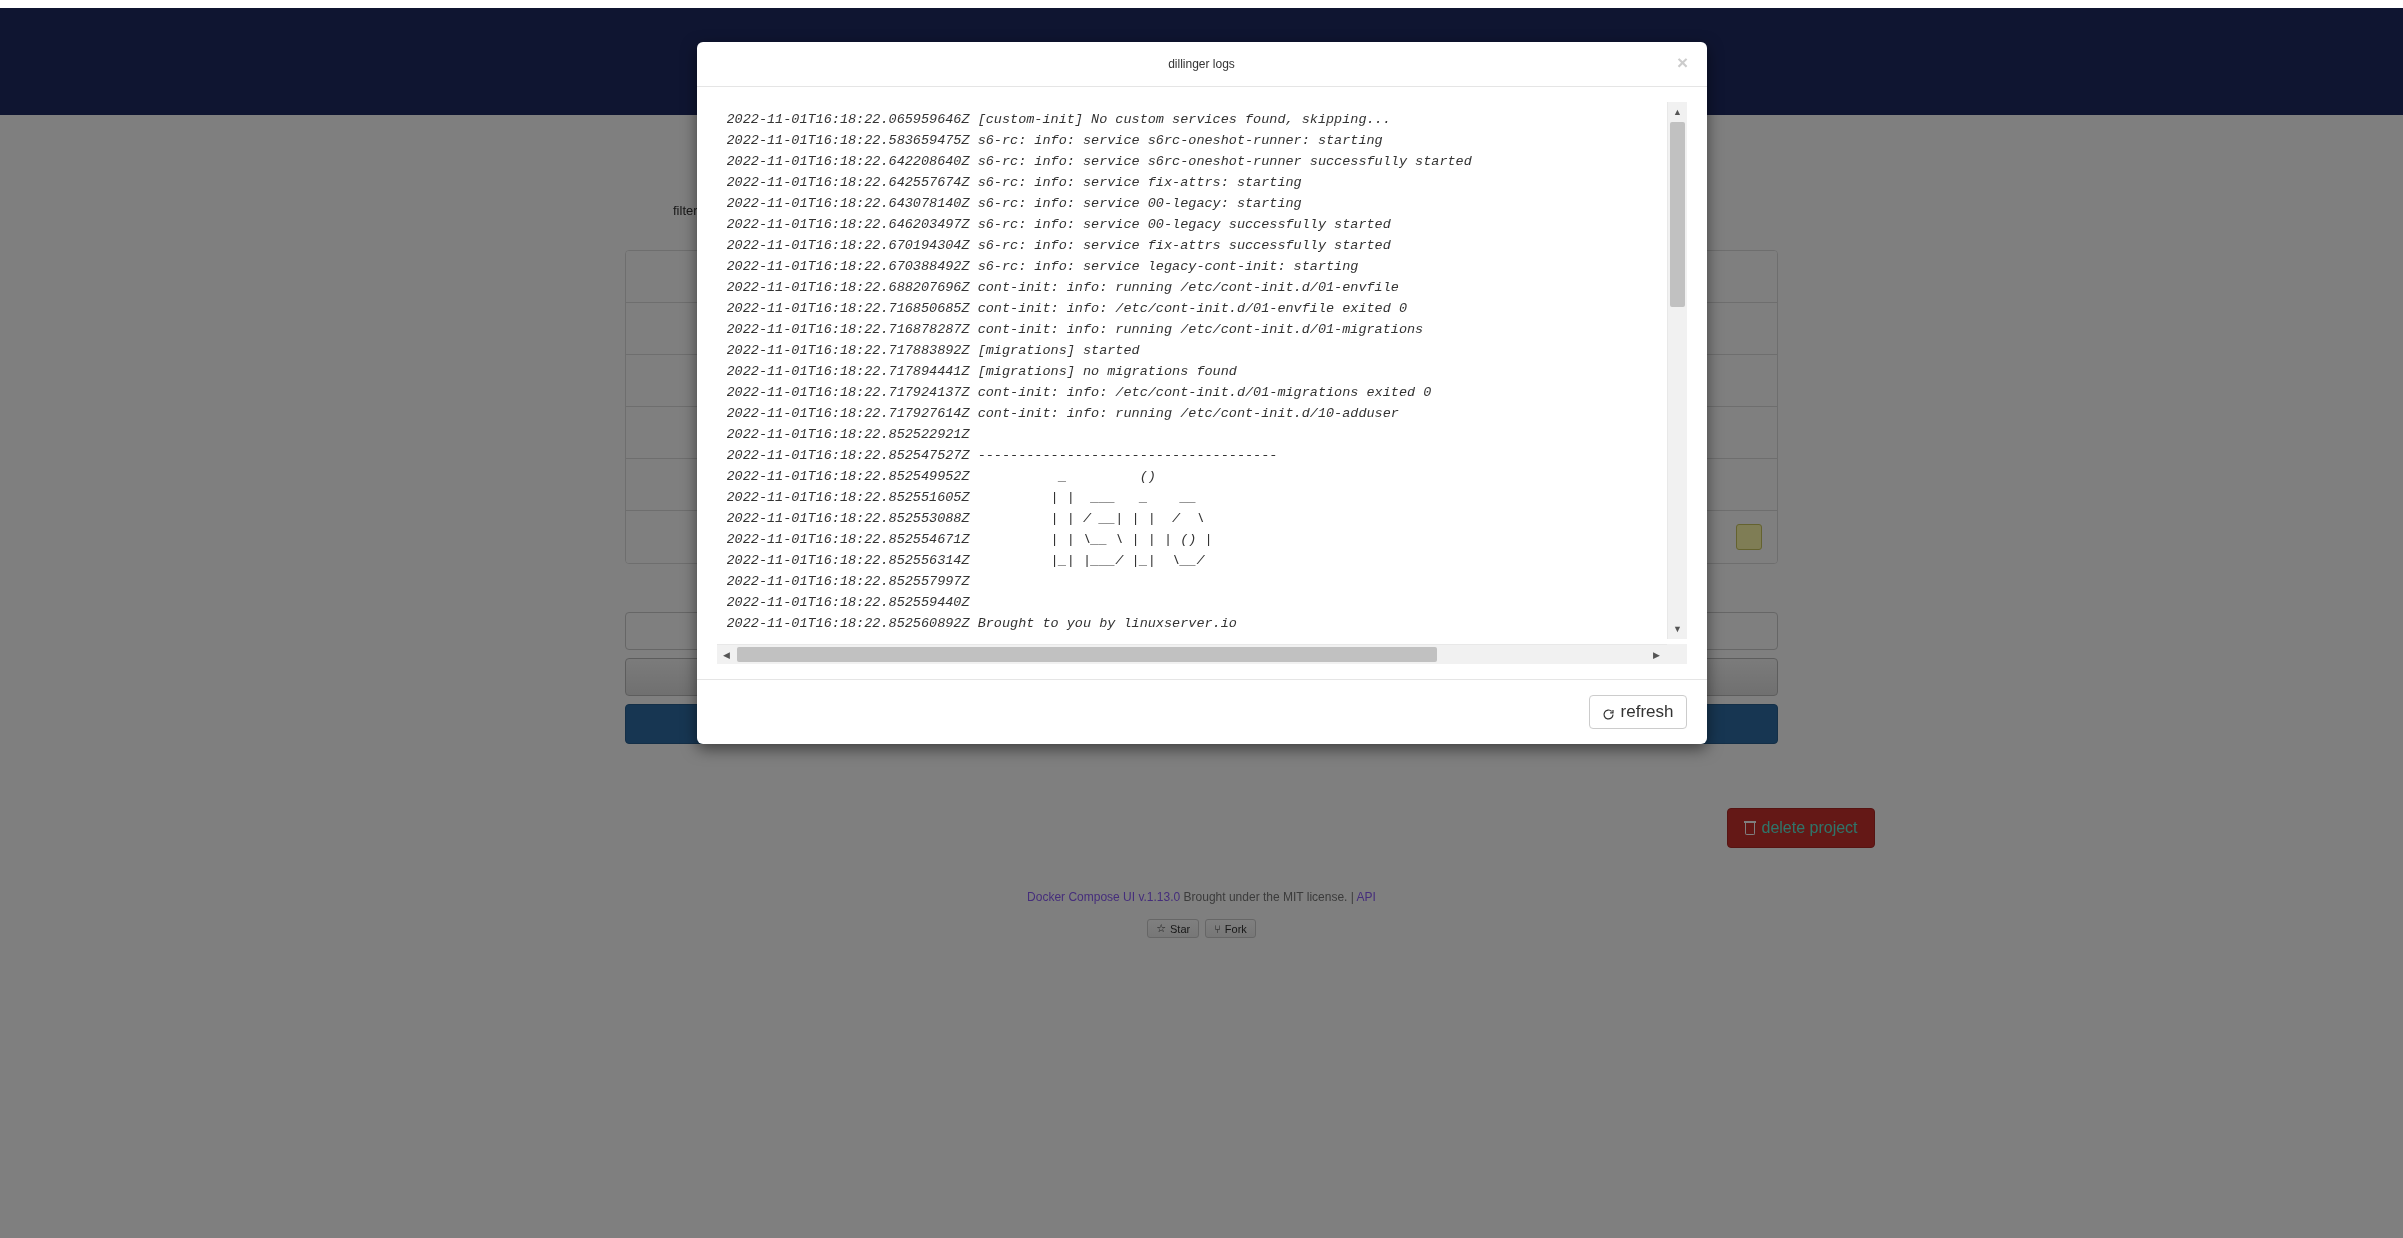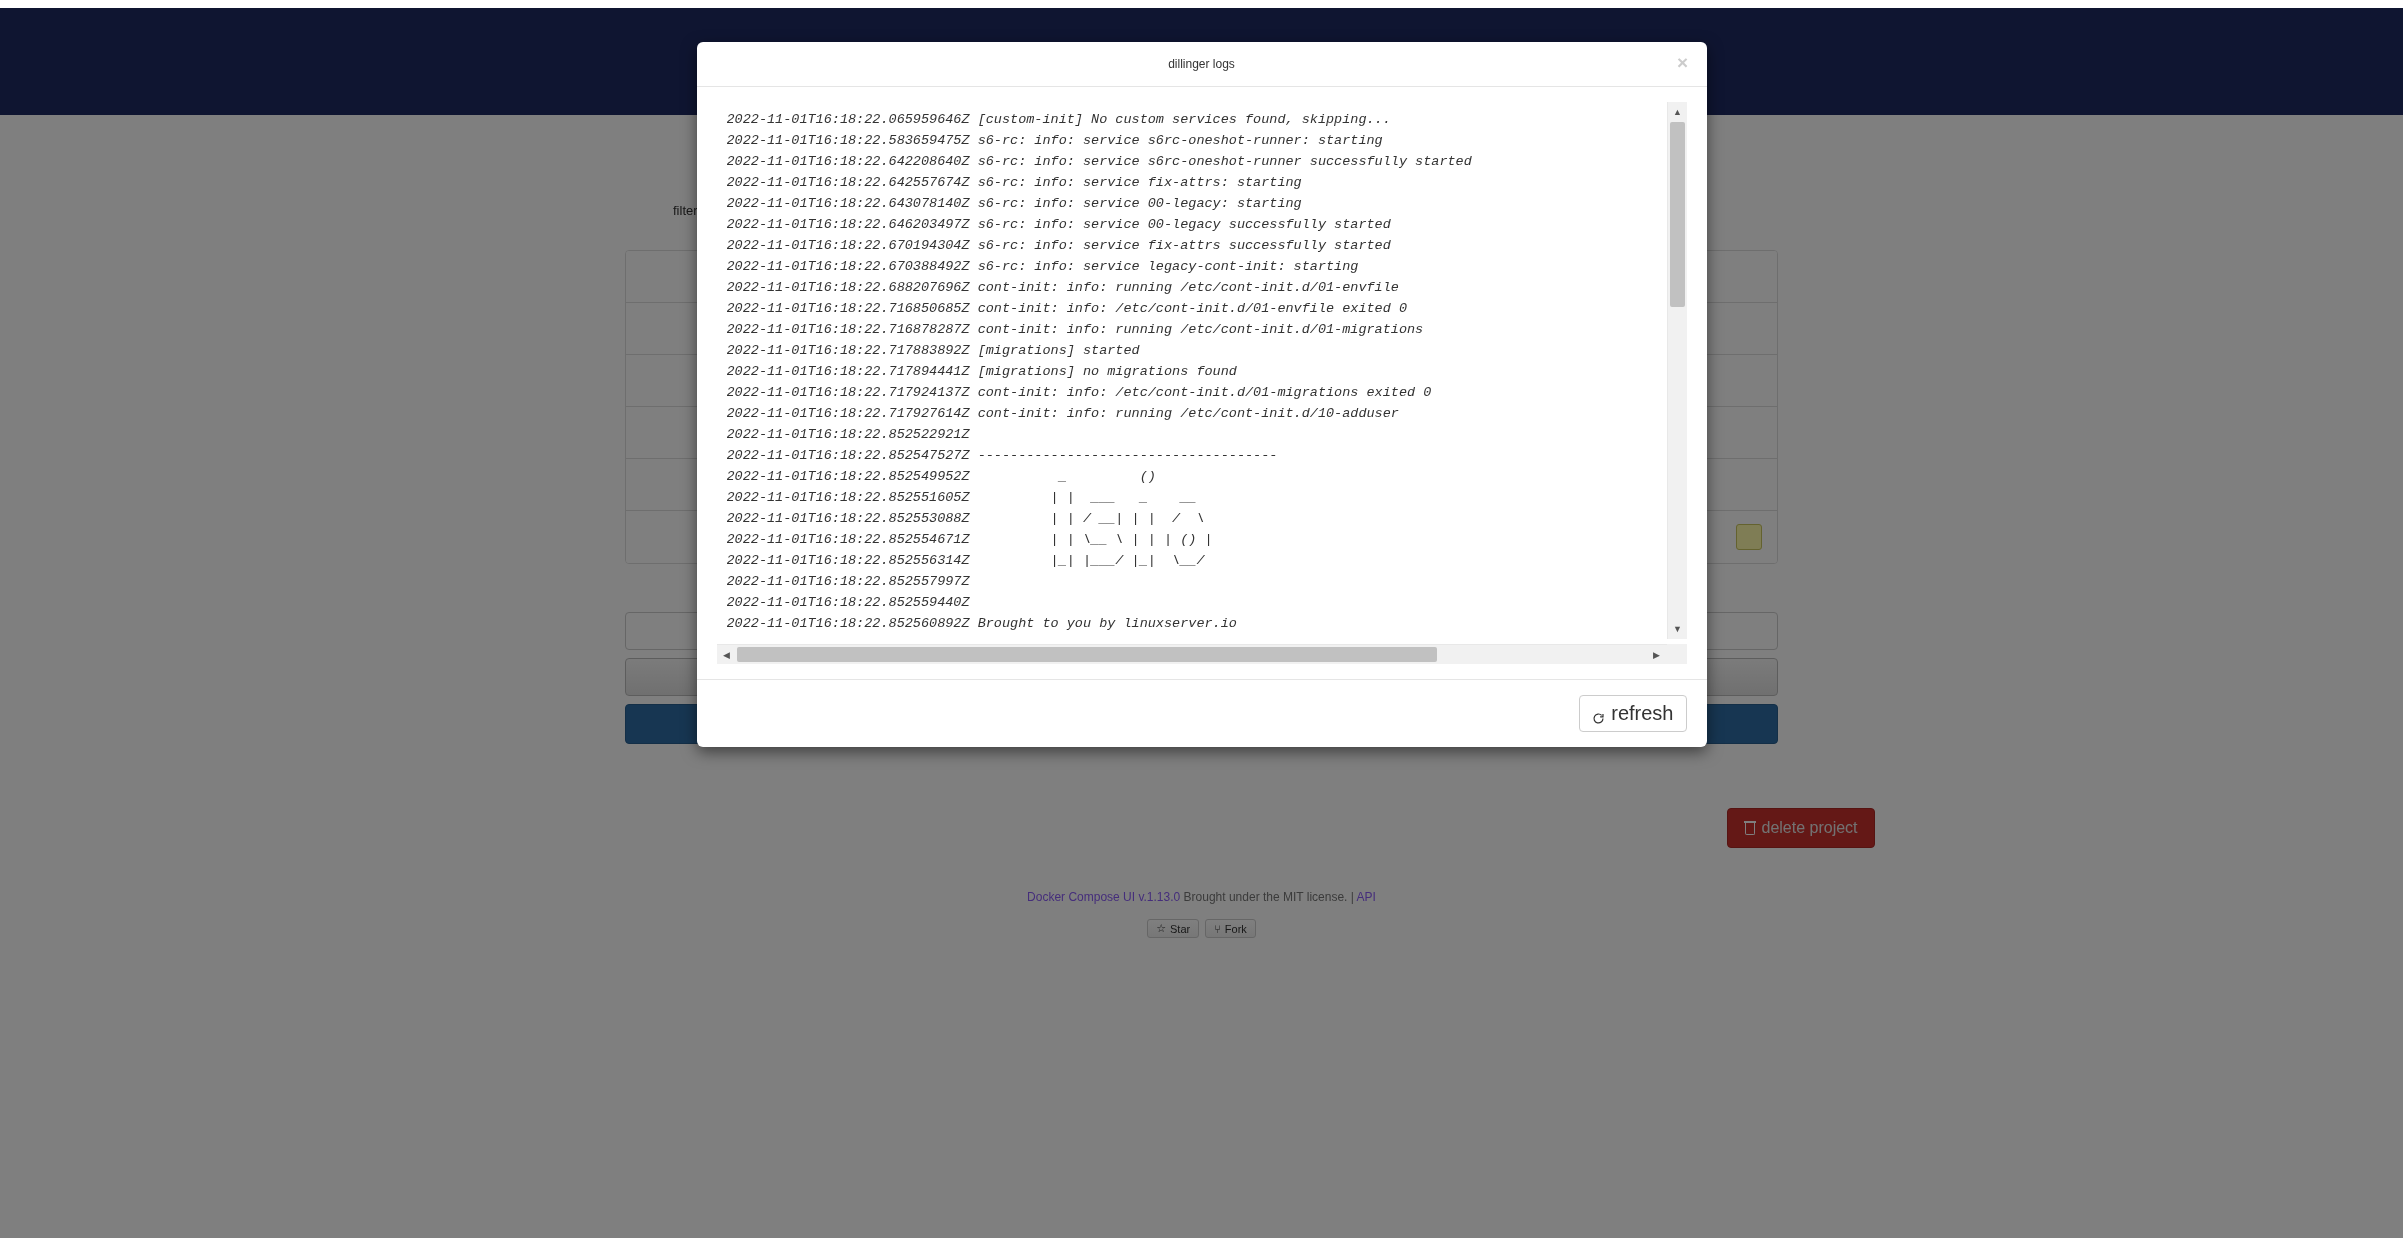--- a/index.html
+++ b/index.html
@@ -94,21 +94,21 @@
     border-radius: 4px;
   }
 
   .delete-btn {
     position: absolute;
     top: 808px;
     left: 50%;
     transform: translateX(525px);
     background: #c9302c;
     border: 1px solid #ac2925;
-    color: #e5e5e5;
+    color: #5eead4;
     padding: 10px 16px;
     font-size: 16px;
     border-radius: 4px;
     display: flex;
     align-items: center;
     gap: 6px;
     cursor: pointer;
   }
   .trash-icon {
     display: inline-block;
@@ -272,21 +272,21 @@
   .modal-footer {
     padding: 15px 20px;
     border-top: 1px solid #e5e5e5;
     text-align: right;
   }
   .refresh-btn {
     background: #fff;
     border: 1px solid #ccc;
     color: #333;
     padding: 6px 12px;
-    font-size: 20px;
+    font-size: 17px;
     border-radius: 4px;
     cursor: pointer;
     display: inline-flex;
     align-items: center;
     gap: 6px;
   }
   .refresh-icon {
     display: inline-block;
     width: 13px; height: 13px;
     position: relative;

